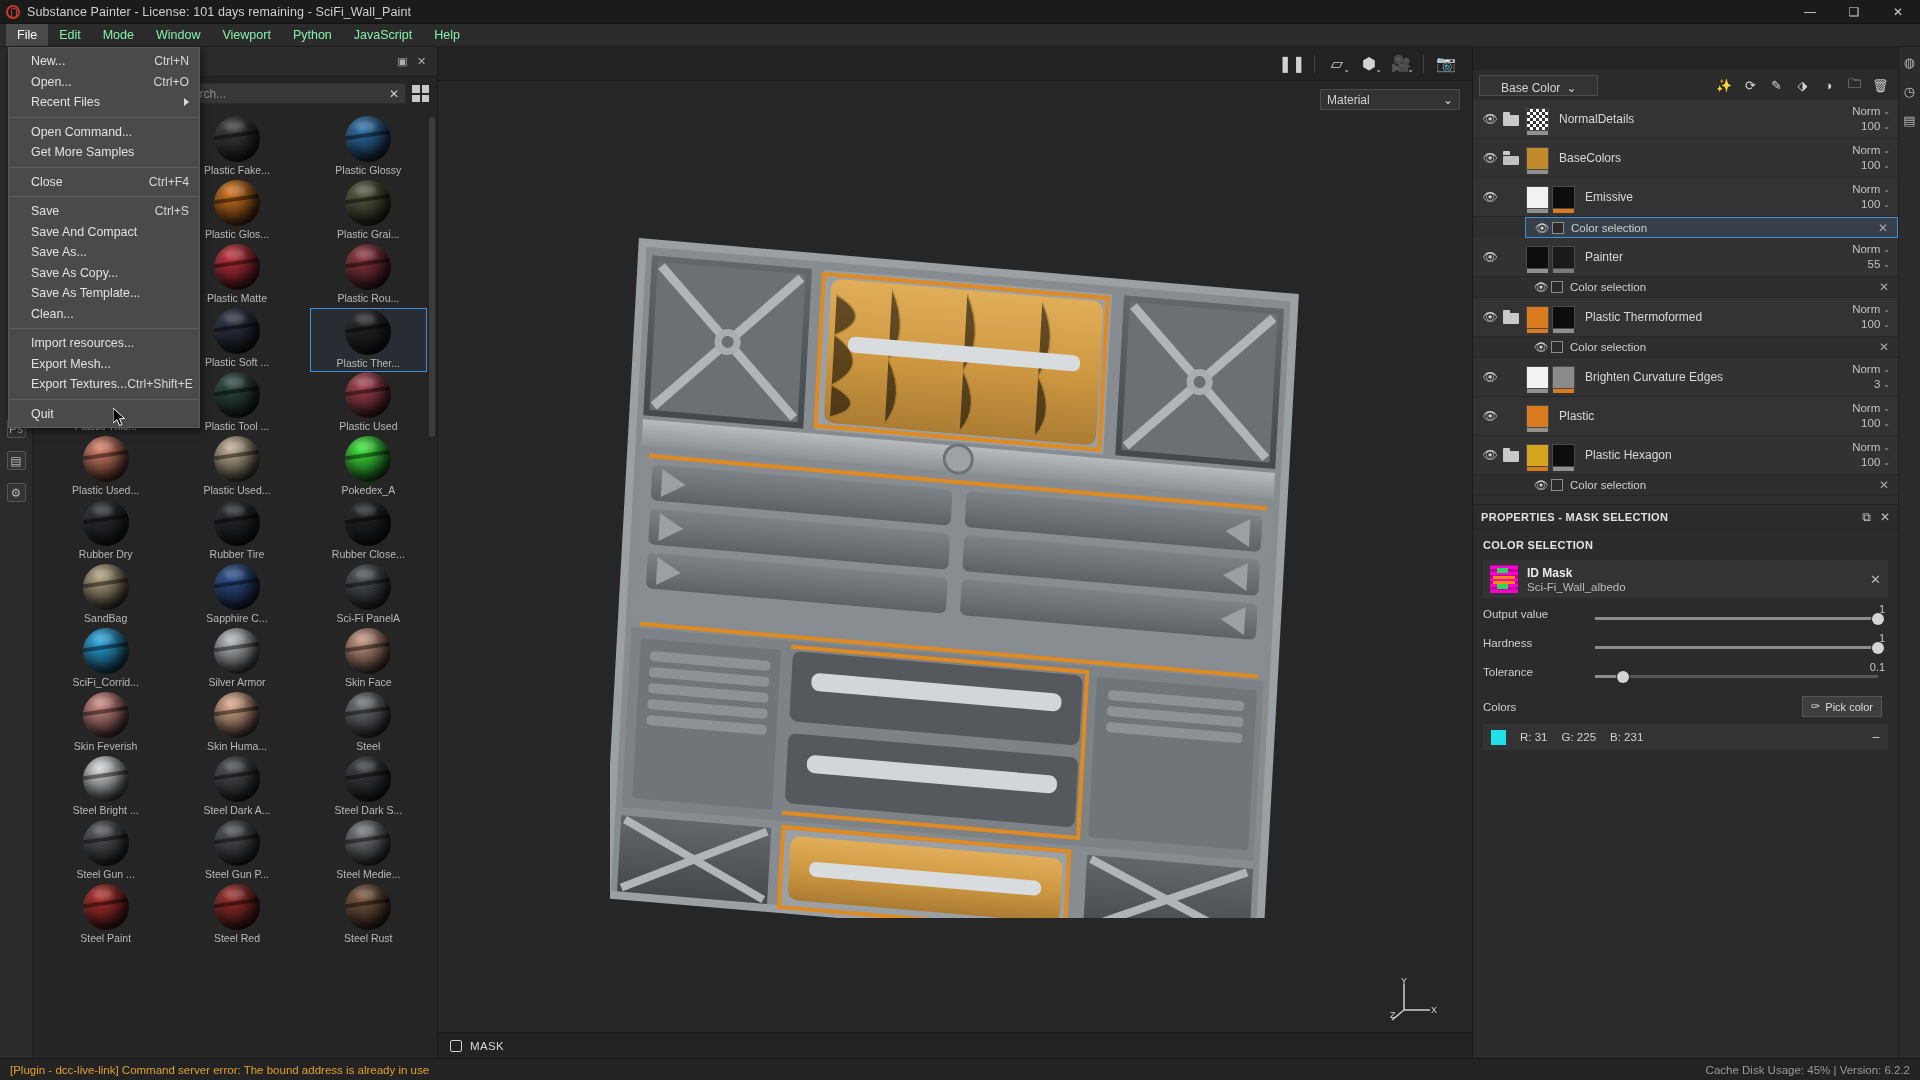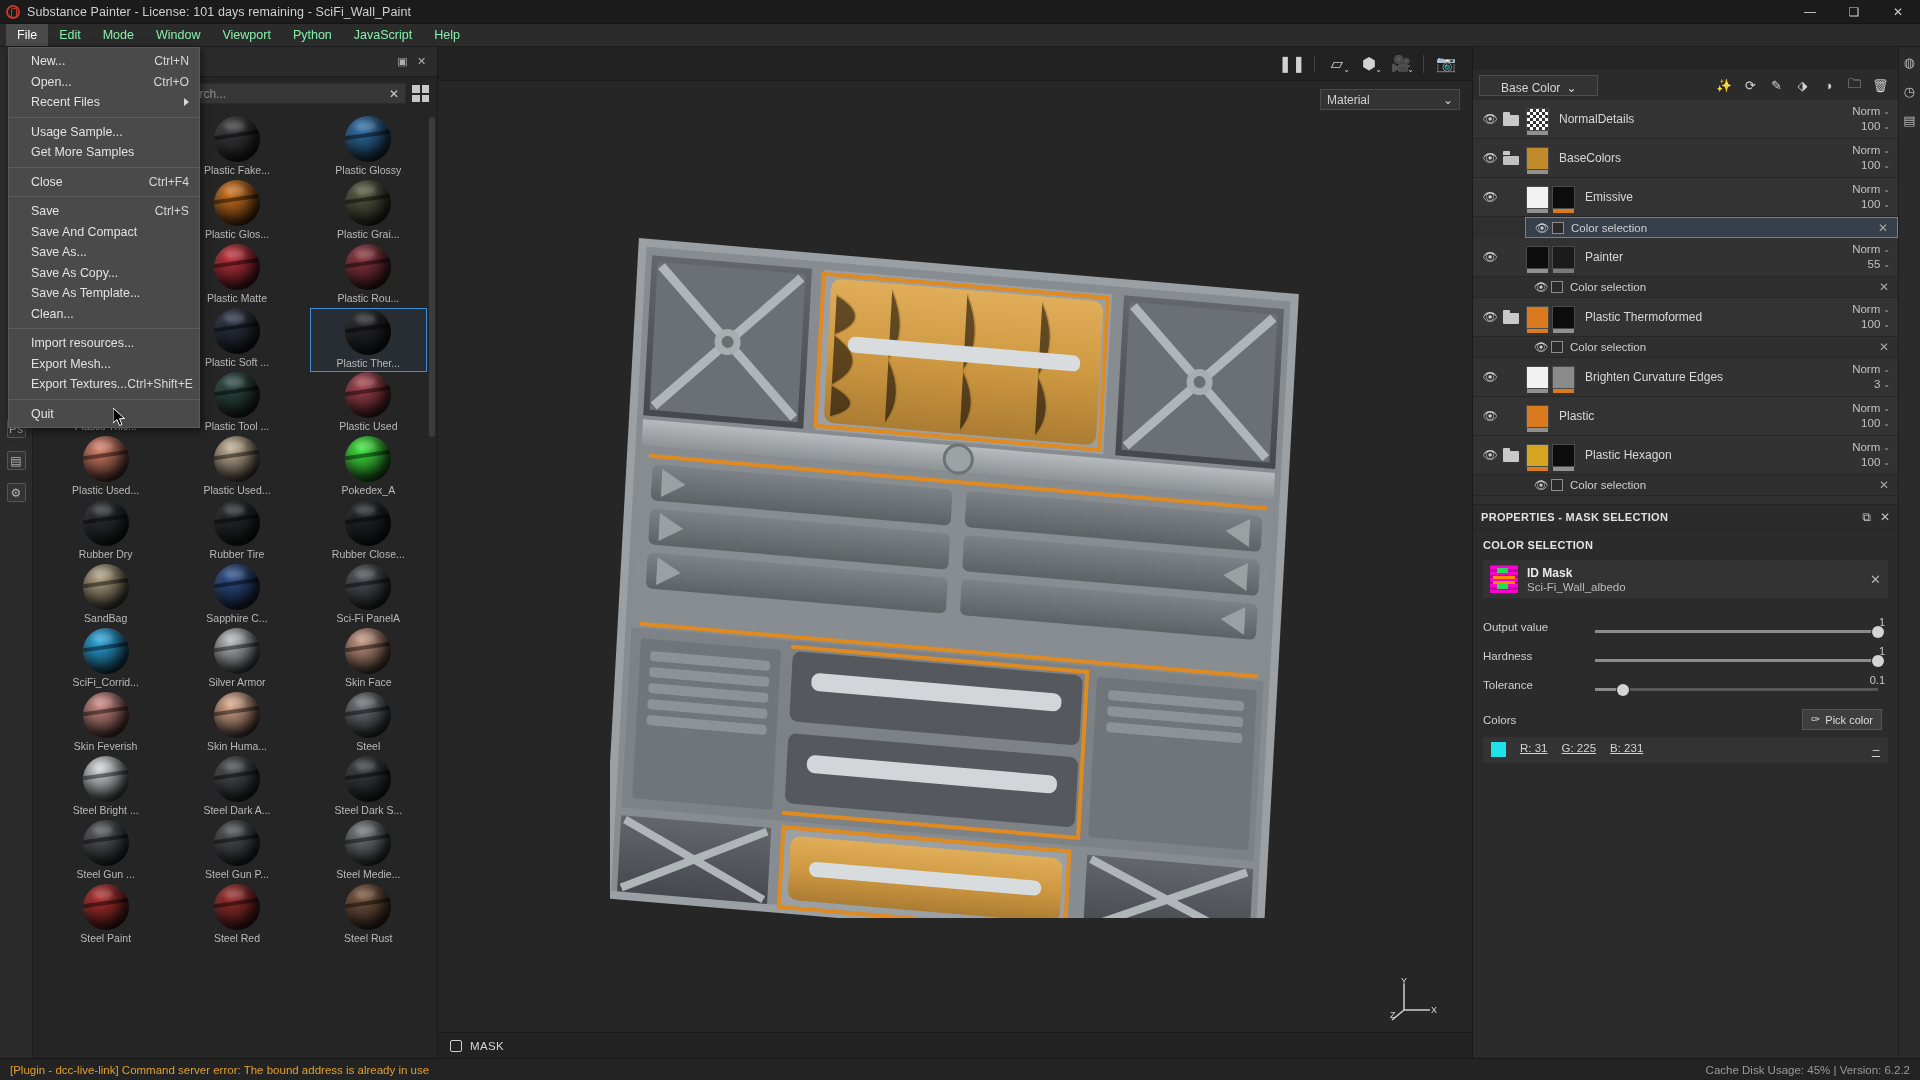--- a/index.html
+++ b/index.html
@@ -314,21 +314,21 @@
     font-size: 11px; font-weight: bold; color: #e0e0e0; letter-spacing: .3px;
   }
   .prop-head-icons { margin-left: auto; display: flex; gap: 9px; color:#c4c4c4; font-size:12px;}
   .prop-body { flex: 1; background: #2b2b2b; padding: 9px 10px 0 10px; overflow: hidden;}
   .prop-section {
     font-size: 11px; font-weight: bold; color: #e4e4e4; letter-spacing:.3px;
     margin-bottom: 9px;
   }
   .id-mask-box {
     display: flex; align-items: center; gap: 9px; background: #333;
-    padding: 5px 7px; margin-bottom: 19px; position: relative;
+    padding: 5px 7px; margin-bottom: 6px; position: relative;
   }
   .id-mask-thumb {
     width: 28px; height: 28px; flex: none;
     background:
       repeating-linear-gradient(0deg,#ff00d0 0 3px,#c000a0 3px 6px),
       #e000c0;
     position: relative; overflow: hidden;
   }
   .id-mask-thumb i {
     position: absolute; background: #22dd55; width: 11px; height: 5px;
@@ -361,22 +361,22 @@
   }
   .colors-row {
     display: flex; align-items: center; margin: 16px 6px 7px 0;
   }
   .pick-btn {
     margin-left: auto; background: #3e3e3e; border: 1px solid #555;
     font-size: 11px; color: #dcdcdc; padding: 3px 8px; display:flex;
     align-items:center; gap:5px;
   }
   .color-entry {
-    display: flex; background: #333; padding: 5px 8px;
-    gap: 14px; font-size: 11.5px; color: #d2d2d2; text-decoration: underline;
+    display: flex; align-items: center; background: #333; padding: 5px 8px;
+    gap: 14px; font-size: 11.5px; color: #d2d2d2;
   }
   .color-swatch { width: 15px; height: 15px; flex: none; }
   .color-minus { margin-left: auto; color: #c4c4c4; font-size: 14px; }
 
   
   .farrail {
     position: absolute; right: 0; top: 47px; width: 22px; bottom: 22px;
     background: #2b2b2b; border-left: 1px solid #1e1e1e;
     display: flex; flex-direction: column; align-items: center;
     padding-top: 8px; gap: 14px;
@@ -1030,21 +1030,21 @@
       <div class="dd-row">
         <span>Open...</span>
         <span class="dd-shortcut">Ctrl+O</span>
       </div>
       <div class="dd-row">
         <span>Recent Files</span>
         <span class="dd-arrow"></span>
       </div>
       <div class="dd-sep"></div>
       <div class="dd-row">
-        <span>Usage Sample...</span>
+        <span>Open Command...</span>
       </div>
       <div class="dd-row">
         <span>Get More Samples</span>
       </div>
       <div class="dd-sep"></div>
       <div class="dd-row">
         <span>Close</span>
         <span class="dd-shortcut">Ctrl+F4</span>
       </div>
       <div class="dd-sep"></div>

